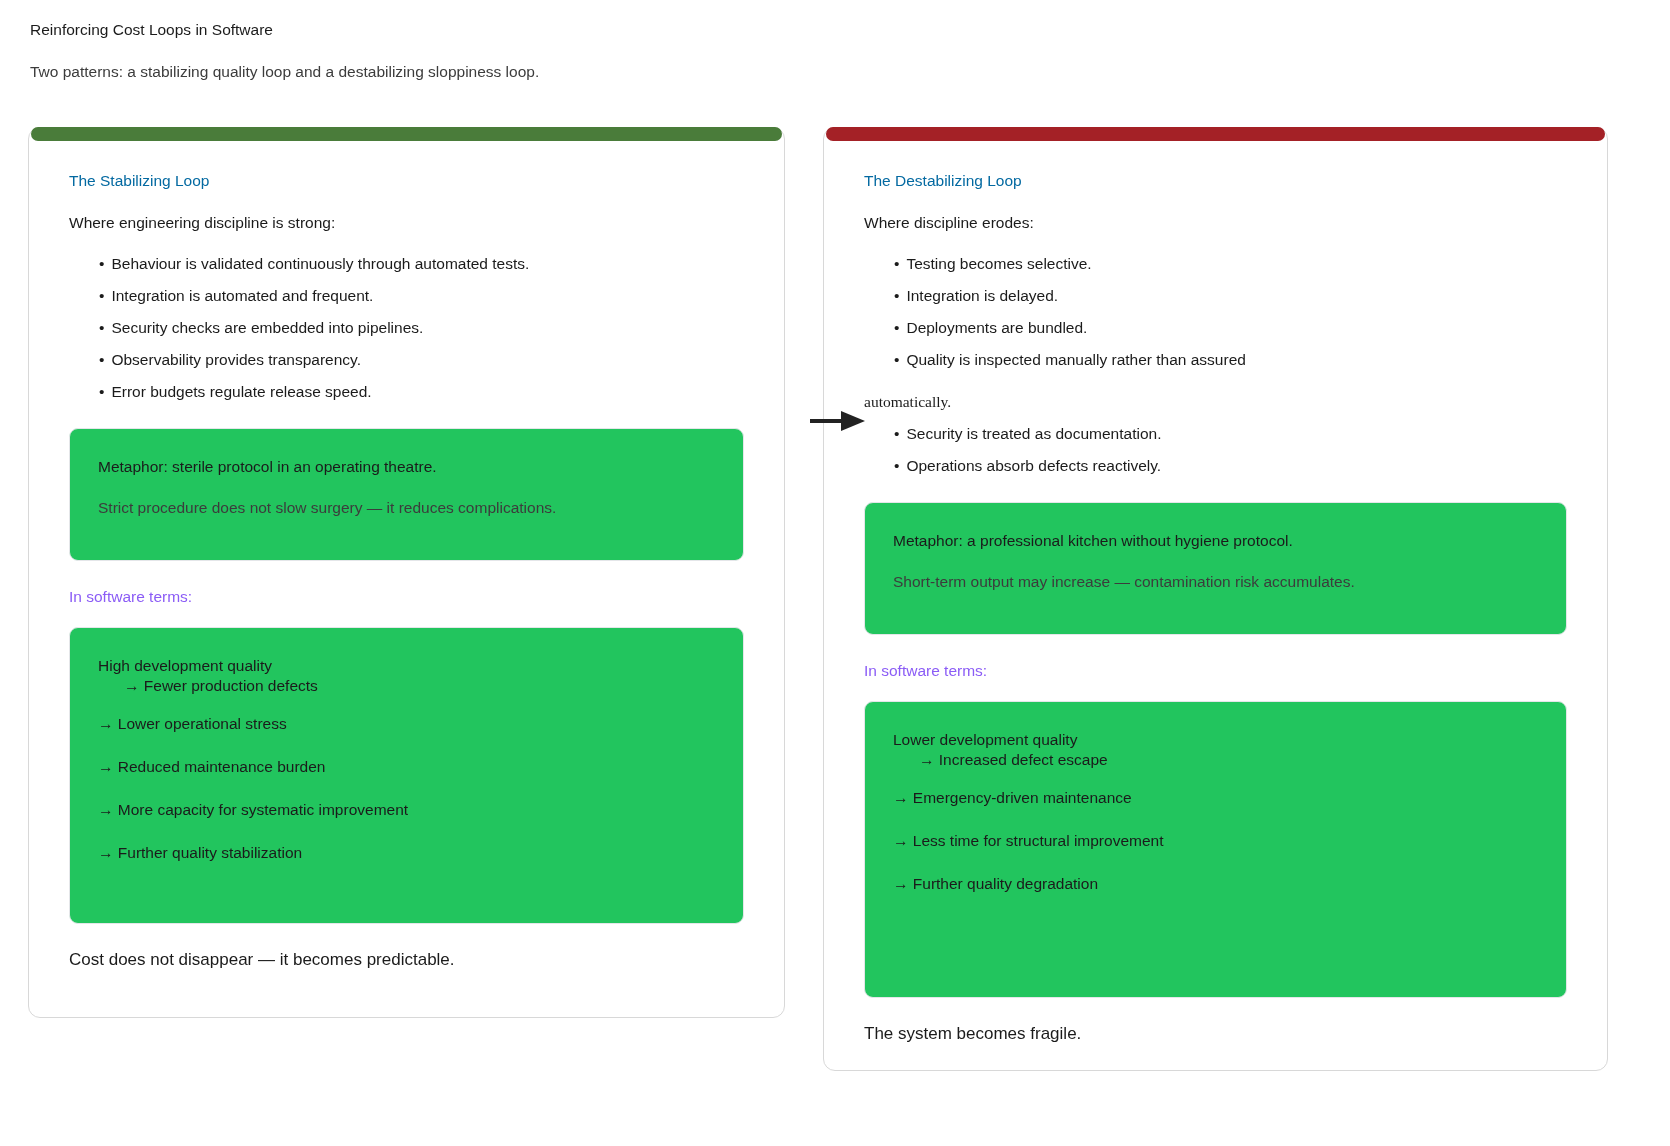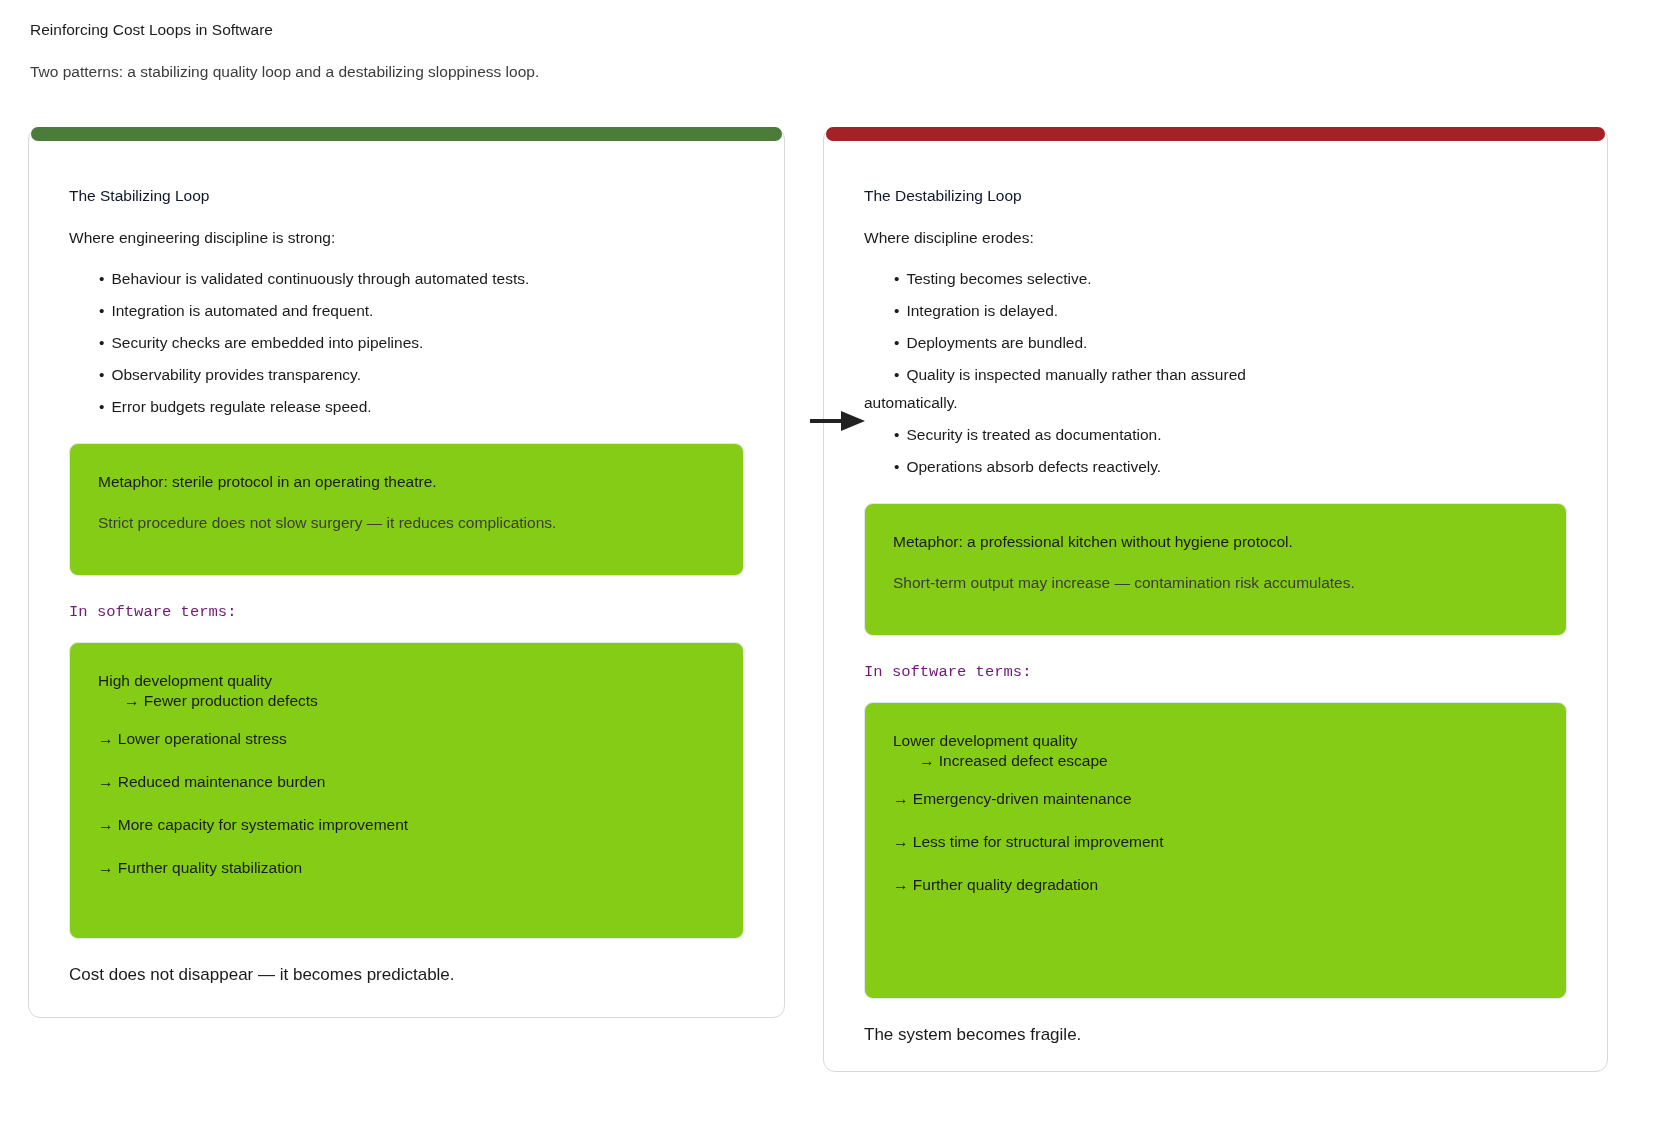--- a/index.html
+++ b/index.html
@@ -70,22 +70,22 @@
     border-radius: 12px;
     background: #ffffff;
     padding: 42px 40px 26px 40px;
     min-height: 891px;
   }
   .col-right .card { min-height: 891px; }
 
   .card-title {
     font-size: 15.5px;
     line-height: 20px;
-    color: #0f172a;
-    margin: 16px 0 22px 0;
+    color: #0369a1;
+    margin: 1px 0 22px 0;
   }
   .card-lead {
     font-size: 15.5px;
     line-height: 20px;
     color: #1b1b1b;
     margin: 0 0 20px 0;
   }
 
   
   .bullets { margin: 0 0 26px 0; padding: 0; list-style: none; }
@@ -95,26 +95,27 @@
     color: #1b1b1b;
     margin: 0 0 11px 0;
     padding-left: 30px;
     text-indent: 0;
   }
   .bullets li .bullet-glyph { margin-right: 7px; }
   .bullets li.wrap-hang { padding-left: 30px; }
   .bullets li .wrapline {
     display: block;
     margin-left: -30px;
-    margin-top: 7px;
+    margin-top: 21px;
+    font-family: Liberation Serif, serif;
   }
 
   
   .inset {
-    background: #84cc16;
+    background: #22c55e;
     border: 1px solid #e4e6e9;
     border-radius: 9px;
     padding: 28px 28px 30px 28px;
     margin: 0 0 26px 0;
   }
   .inset-metaphor { min-height: 133px; }
   .inset-flow { min-height: 297px; }
 
   .inset p {
     margin: 0 0 21px 0;
@@ -126,23 +127,22 @@
   .inset .muted { color: #3c3c3c; }
 
   .flow-first { line-height: 22px; margin-bottom: 18px !important; }
   .flow-first .flow-sub { display: block; padding-left: 26px; }
   .flow-step { margin: 0 0 23px 0 !important; }
   .flow-step:last-child { margin-bottom: 0 !important; }
 
   .section-label {
     font-size: 15.5px;
     line-height: 20px;
-    color: #701a75;
+    color: #8b5cf6;
     margin: 0 0 20px 0;
-    font-family: Liberation Mono, monospace;
   }
   .card-footnote {
     font-size: 17px;
     line-height: 20px;
     color: #1b1b1b;
     margin: 0;
   }
 
   
   .connector {

